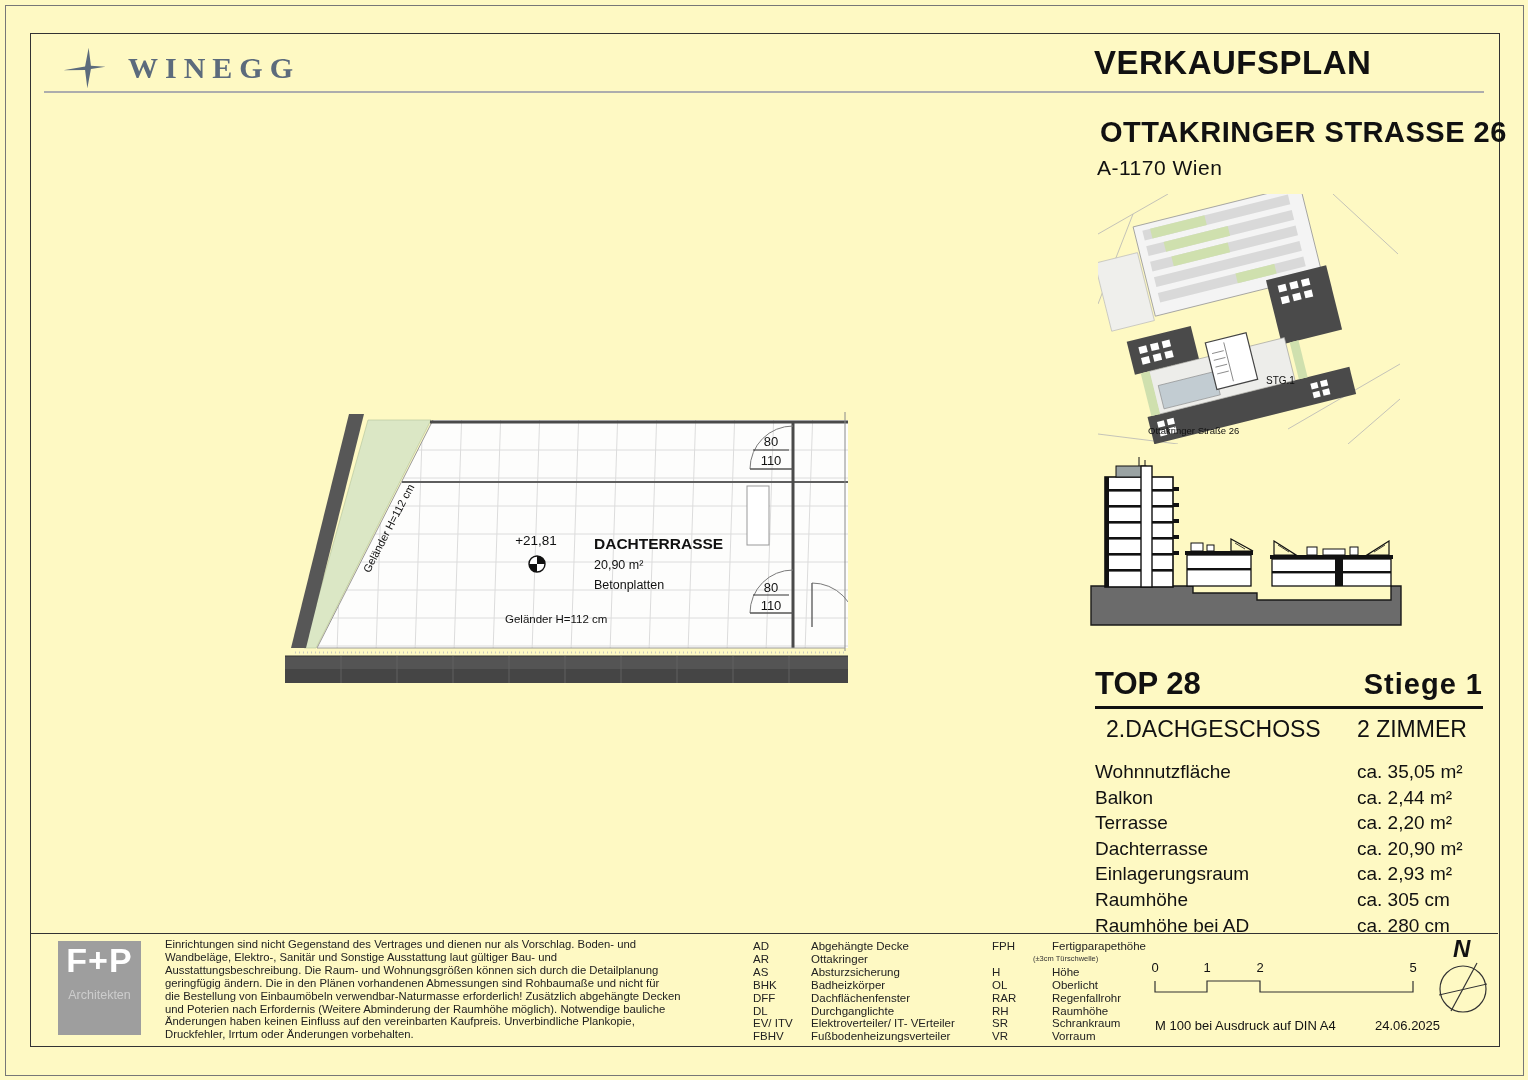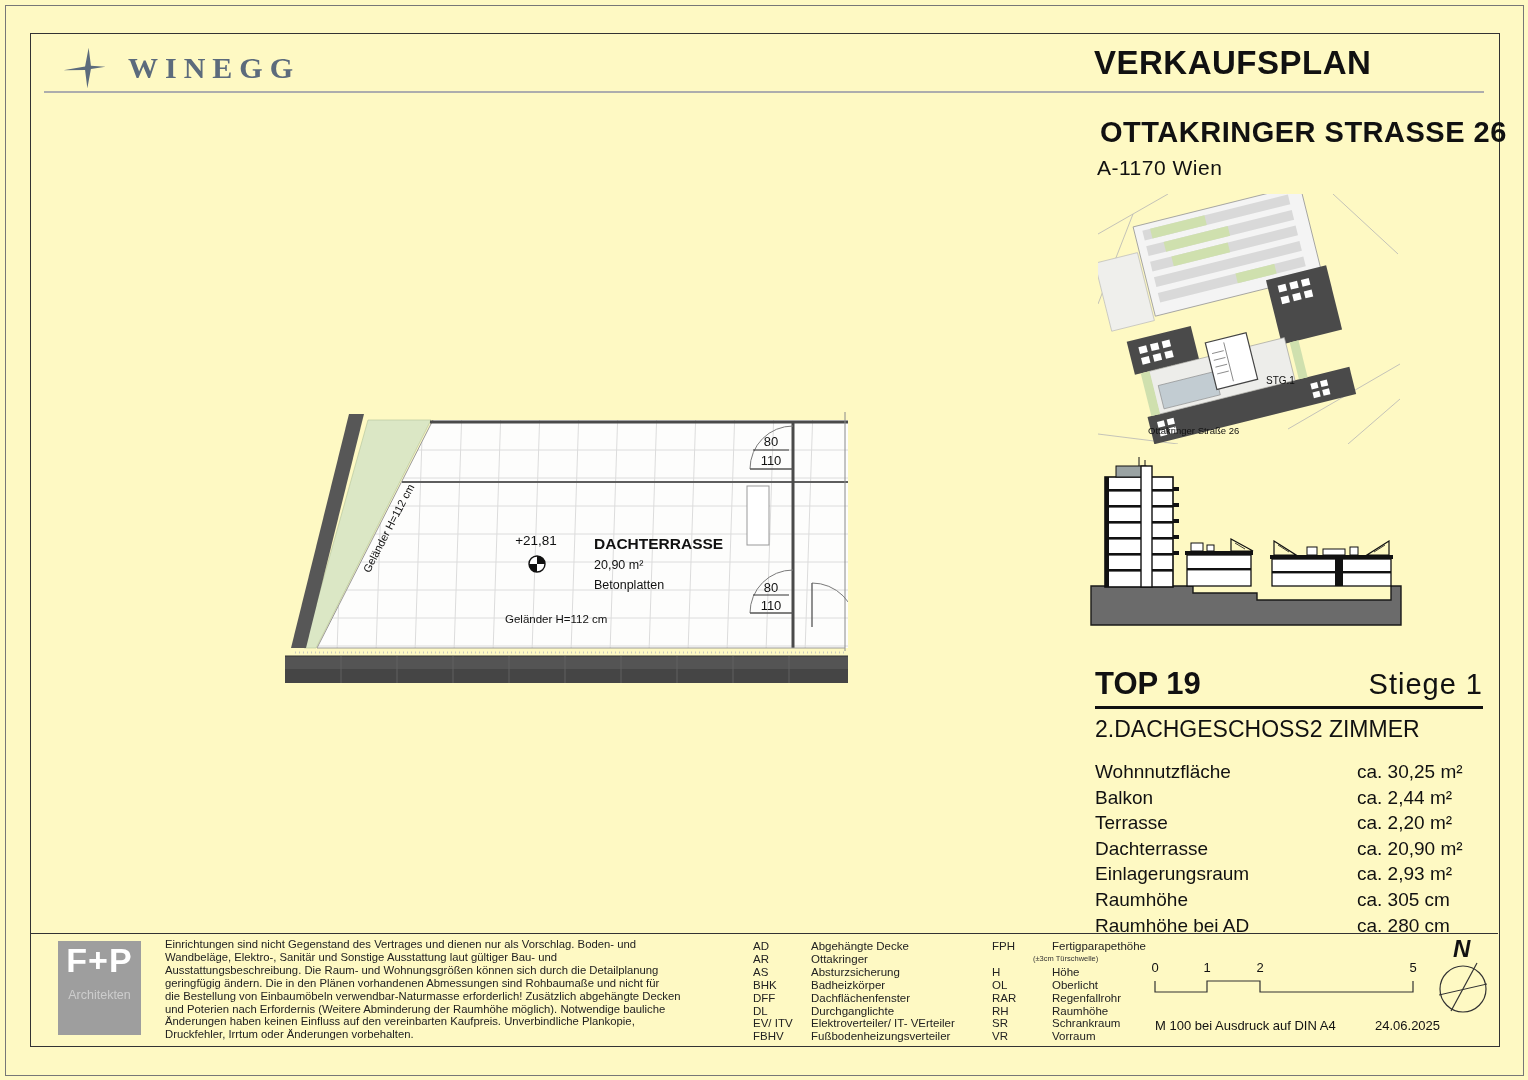--- a/index.html
+++ b/index.html
@@ -14,22 +14,22 @@
               letter-spacing:7px;color:#5c6b7c;}
   #header-rule{left:44px;top:91px;width:1440px;border-top:2px solid #adadad;}
   #plan-title{left:1094px;top:44px;font-size:33px;font-weight:bold;letter-spacing:.5px;}
   #street{left:1100px;top:116px;font-size:29px;font-weight:bold;letter-spacing:.5px;}
   #city{left:1097px;top:156px;font-size:21px;letter-spacing:.5px;}
   
   #unit-table{left:1095px;top:666px;width:388px;}
   #unit-head{display:flex;justify-content:space-between;align-items:baseline;
              border-bottom:3px solid #111;padding-bottom:4px;}
   #unit-top{font-size:31px;font-weight:bold;}
-  #unit-stiege{font-size:29px;font-weight:normal;letter-spacing:1px;}
-  #unit-sub{display:flex;margin-top:7px;font-size:23px;}
+  #unit-stiege{font-size:29px;font-weight:bold;letter-spacing:1px;}
+  #unit-sub{display:flex;justify-content:space-between;margin-top:7px;font-size:23px;margin-left:11px;}
   #unit-sub .v{width:126px;}
   #unit-metrics{margin-top:16px;}
   .mrow{display:flex;font-size:19px;line-height:25.6px;}
   .mrow .ml{flex:1;}
   .mrow .mv{width:126px;}
   
   #footer-rule{left:31px;top:933px;width:1467px;border-top:1px solid #333;}
   #fp-logo{left:58px;top:941px;width:83px;height:94px;background:#9e9e9e;color:#fff;
            display:flex;flex-direction:column;align-items:center;justify-content:flex-start;}
   #fp-main{font-size:34px;font-weight:bold;letter-spacing:1px;}
@@ -177,31 +177,31 @@
     <polygon points="304,86 282,100 304,100" fill="none" stroke="#111" stroke-width="1.2"></polygon>
     <line x1="300" y1="90" x2="289" y2="97" stroke="#111" stroke-width="0.8"></line>
     <rect x="222" y="92" width="10" height="8" fill="#fff" stroke="#111" stroke-width="1"></rect>
     <rect x="238" y="94" width="22" height="6" fill="#fff" stroke="#111" stroke-width="1"></rect>
     <rect x="265" y="92" width="8" height="8" fill="#fff" stroke="#111" stroke-width="1"></rect>
     <rect x="250" y="104" width="8" height="27" fill="#111"></rect>
   </svg>
 
   <div class="abs" id="unit-table">
     <div id="unit-head">
-      <span id="unit-top">TOP 19</span>
+      <span id="unit-top">TOP 28</span>
       <span id="unit-stiege">Stiege 1</span>
     </div>
     <div id="unit-sub">
       <span>2.DACHGESCHOSS</span>
       <span class="v">2 ZIMMER</span>
     </div>
     <div id="unit-metrics">
         <div class="mrow">
           <span class="ml">Wohnnutzfläche</span>
-          <span class="mv">ca. 30,25 m²</span>
+          <span class="mv">ca. 35,05 m²</span>
         </div>
         <div class="mrow">
           <span class="ml">Balkon</span>
           <span class="mv">ca. 2,44 m²</span>
         </div>
         <div class="mrow">
           <span class="ml">Terrasse</span>
           <span class="mv">ca. 2,20 m²</span>
         </div>
         <div class="mrow">

